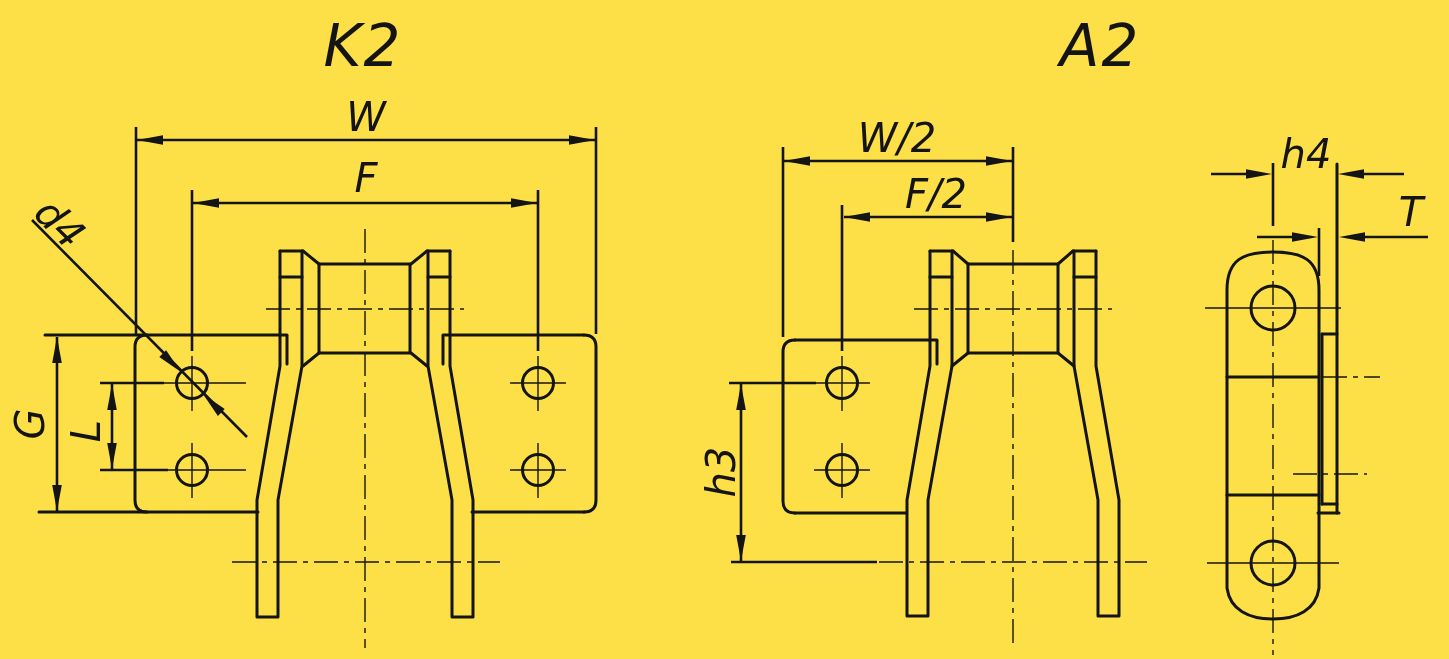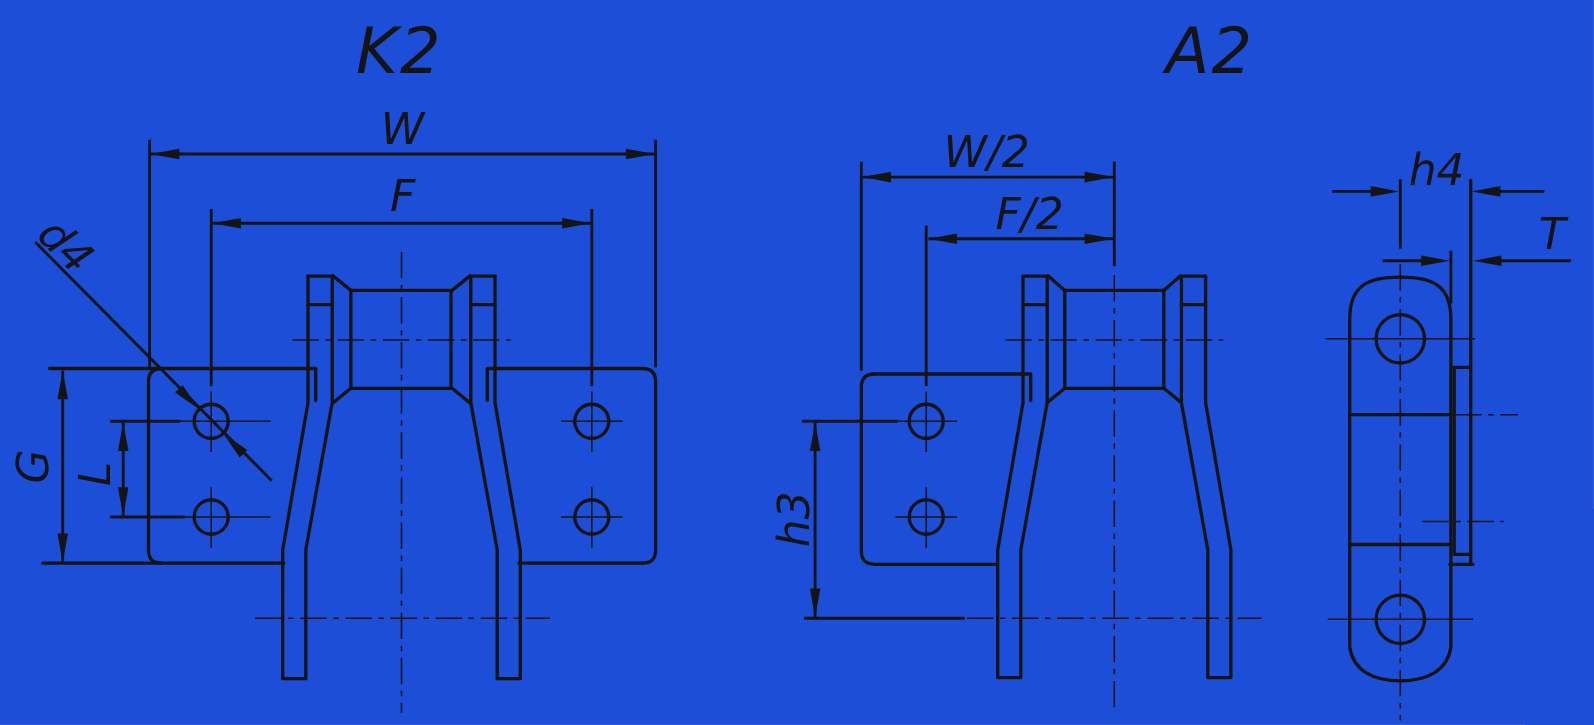--- a/index.html
+++ b/index.html
@@ -5,21 +5,21 @@
   html, body {
     margin: 0;
     padding: 0;
     background: #ffffff;
     font-family: "DejaVu Sans", sans-serif;
   }
   .stage {
     position: relative;
     width: 1449px;
     height: 659px;
-    background: #1d4ed8;
+    background: #fde047;
     overflow: hidden;
   }
   svg { display: block; }
   
   .obj   { stroke: #141414; stroke-width: 3;   fill: none; stroke-linecap: round; stroke-linejoin: round; }
   .dim   { stroke: #141414; stroke-width: 2.6; fill: none; stroke-linecap: butt; }
   .thin  { stroke: #141414; stroke-width: 1.4; fill: none; }
   .cline { stroke: #141414; stroke-width: 1.4; fill: none; stroke-dasharray: 24 6 5 6; }
   .arrow { fill: #141414; stroke: none; }
   .lbl   {

